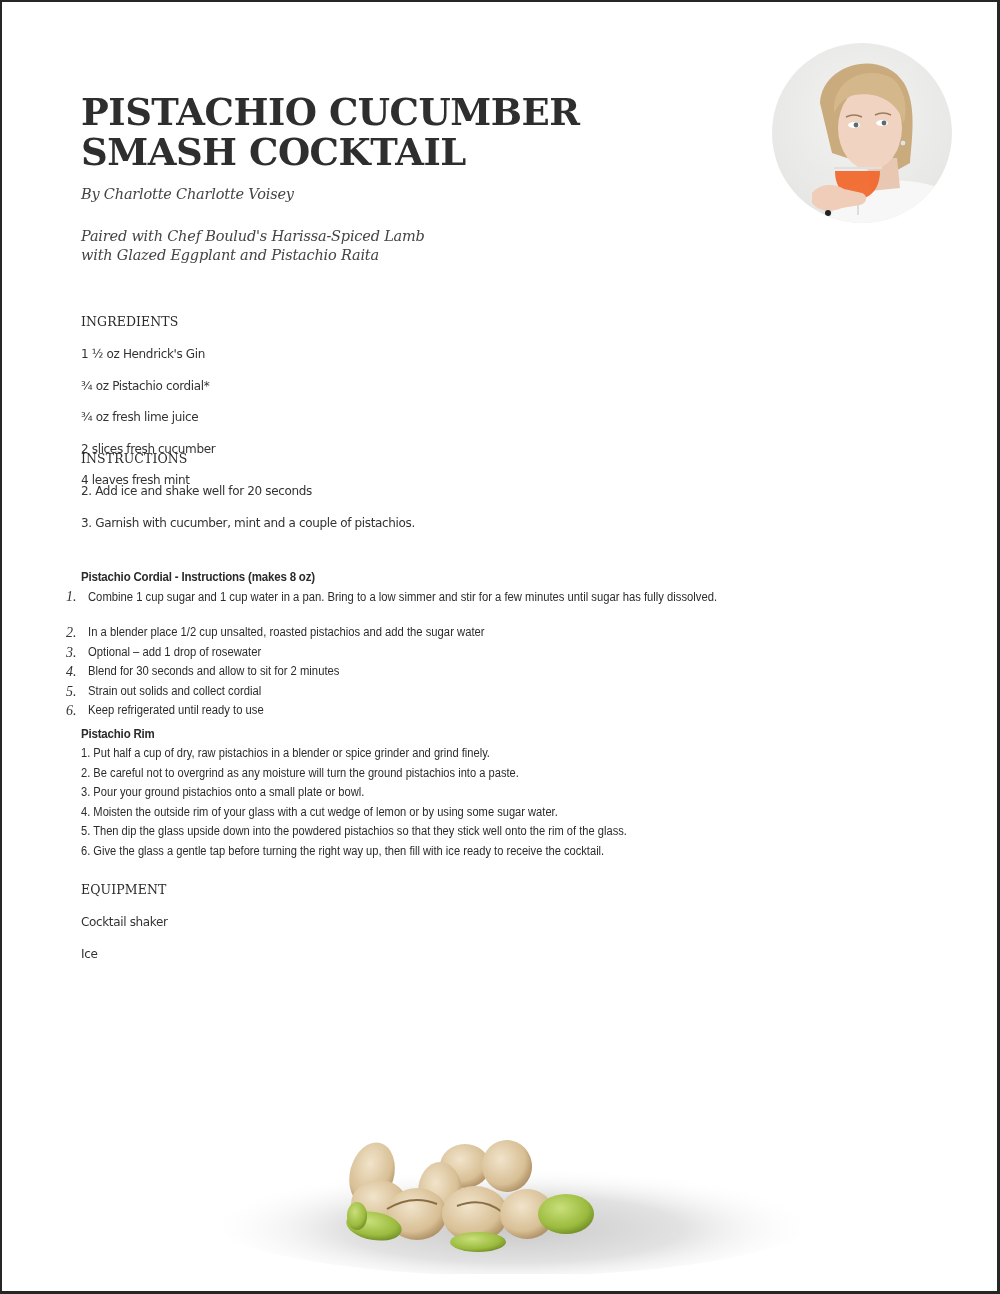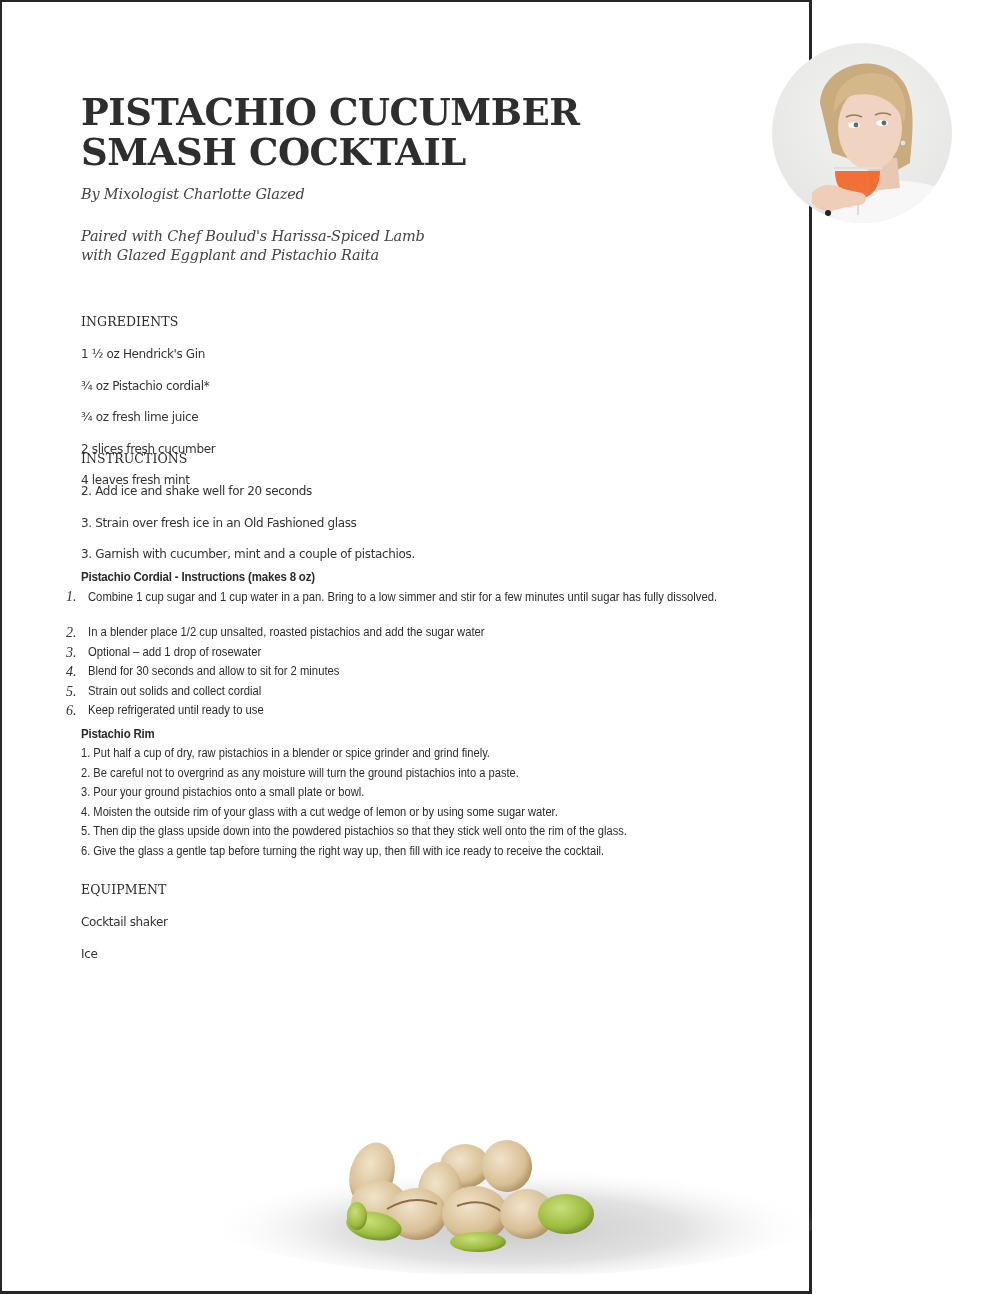--- a/index.html
+++ b/index.html
@@ -4,21 +4,21 @@
   <style>
     * { box-sizing: border-box; margin: 0; padding: 0; }
     html, body { width: 1000px; height: 1294px; background: #fff; }
     body {
       position: relative;
       overflow: hidden;
       font-family: "Liberation Sans", sans-serif;
       color: #2b2b2b;
     }
     .page-frame {
-      position: absolute; left: 0; top: 0; width: 812px; height: 1294px;
+      position: absolute; left: 0; top: 0; width: 1000px; height: 1294px;
       border: 2px solid #262626;
       border-right-width: 3px;
       border-bottom-width: 3px;
       background: #fff;
     }
     .title {
       position: absolute; left: 79px; top: 90px;
       font-family: "DejaVu Serif", serif;
       font-size: 37px; line-height: 40px;
       font-weight: 600; letter-spacing: -0.5px;
@@ -99,21 +99,21 @@
 </head>
 <body>
 
 <div class="page-frame">
 
   <h1 class="title">
     <span>PISTACHIO CUCUMBER</span>
     <span>SMASH COCKTAIL</span>
   </h1>
 
-  <div class="byline">By Mixologist Charlotte Glazed</div>
+  <div class="byline">By Charlotte Charlotte Voisey</div>
 
   <div class="pairing">
     <span>Paired with Chef Boulud's Harissa-Spiced Lamb</span>
     <span>with Glazed Eggplant and Pistachio Raita</span>
   </div>
 
   <div class="avatar">
     <svg width="180" height="180" viewBox="0 0 180 180">
 
       <path d="M48 60 C50 20 110 5 132 40 C145 62 140 95 138 120 L120 130 L60 110 Z" fill="#c9ab7e"></path>
@@ -149,21 +149,20 @@
     <div class="line">1 ½ oz Hendrick's Gin</div>
     <div class="line">¾ oz Pistachio cordial*</div>
     <div class="line">¾ oz fresh lime juice</div>
     <div class="line">2 slices fresh cucumber</div>
     <div class="line">4 leaves fresh mint</div>
   </div>
 
   <div class="section" style="top:448px;">
     <div class="section-heading">INSTRUCTIONS</div>
     <div class="line">2. Add ice and shake well for 20 seconds</div>
-    <div class="line">3. Strain over fresh ice in an Old Fashioned glass</div>
     <div class="line">3. Garnish with cucumber, mint and a couple of pistachios.</div>
   </div>
 
   <div class="section" style="top:566px;">
     <div class="condensed-heading">Pistachio Cordial - Instructions  (makes 8 oz)</div>
     <div class="cordial-item" style="height:36px;">
       <span class="cordial-num">1.</span>
       <span class="cordial-text wrap" style="padding-top:3px;">Combine 1 cup sugar and 1 cup water in a pan. Bring to a low simmer and stir for a few minutes until sugar has fully dissolved.</span>
     </div>
     <div class="cordial-item">

